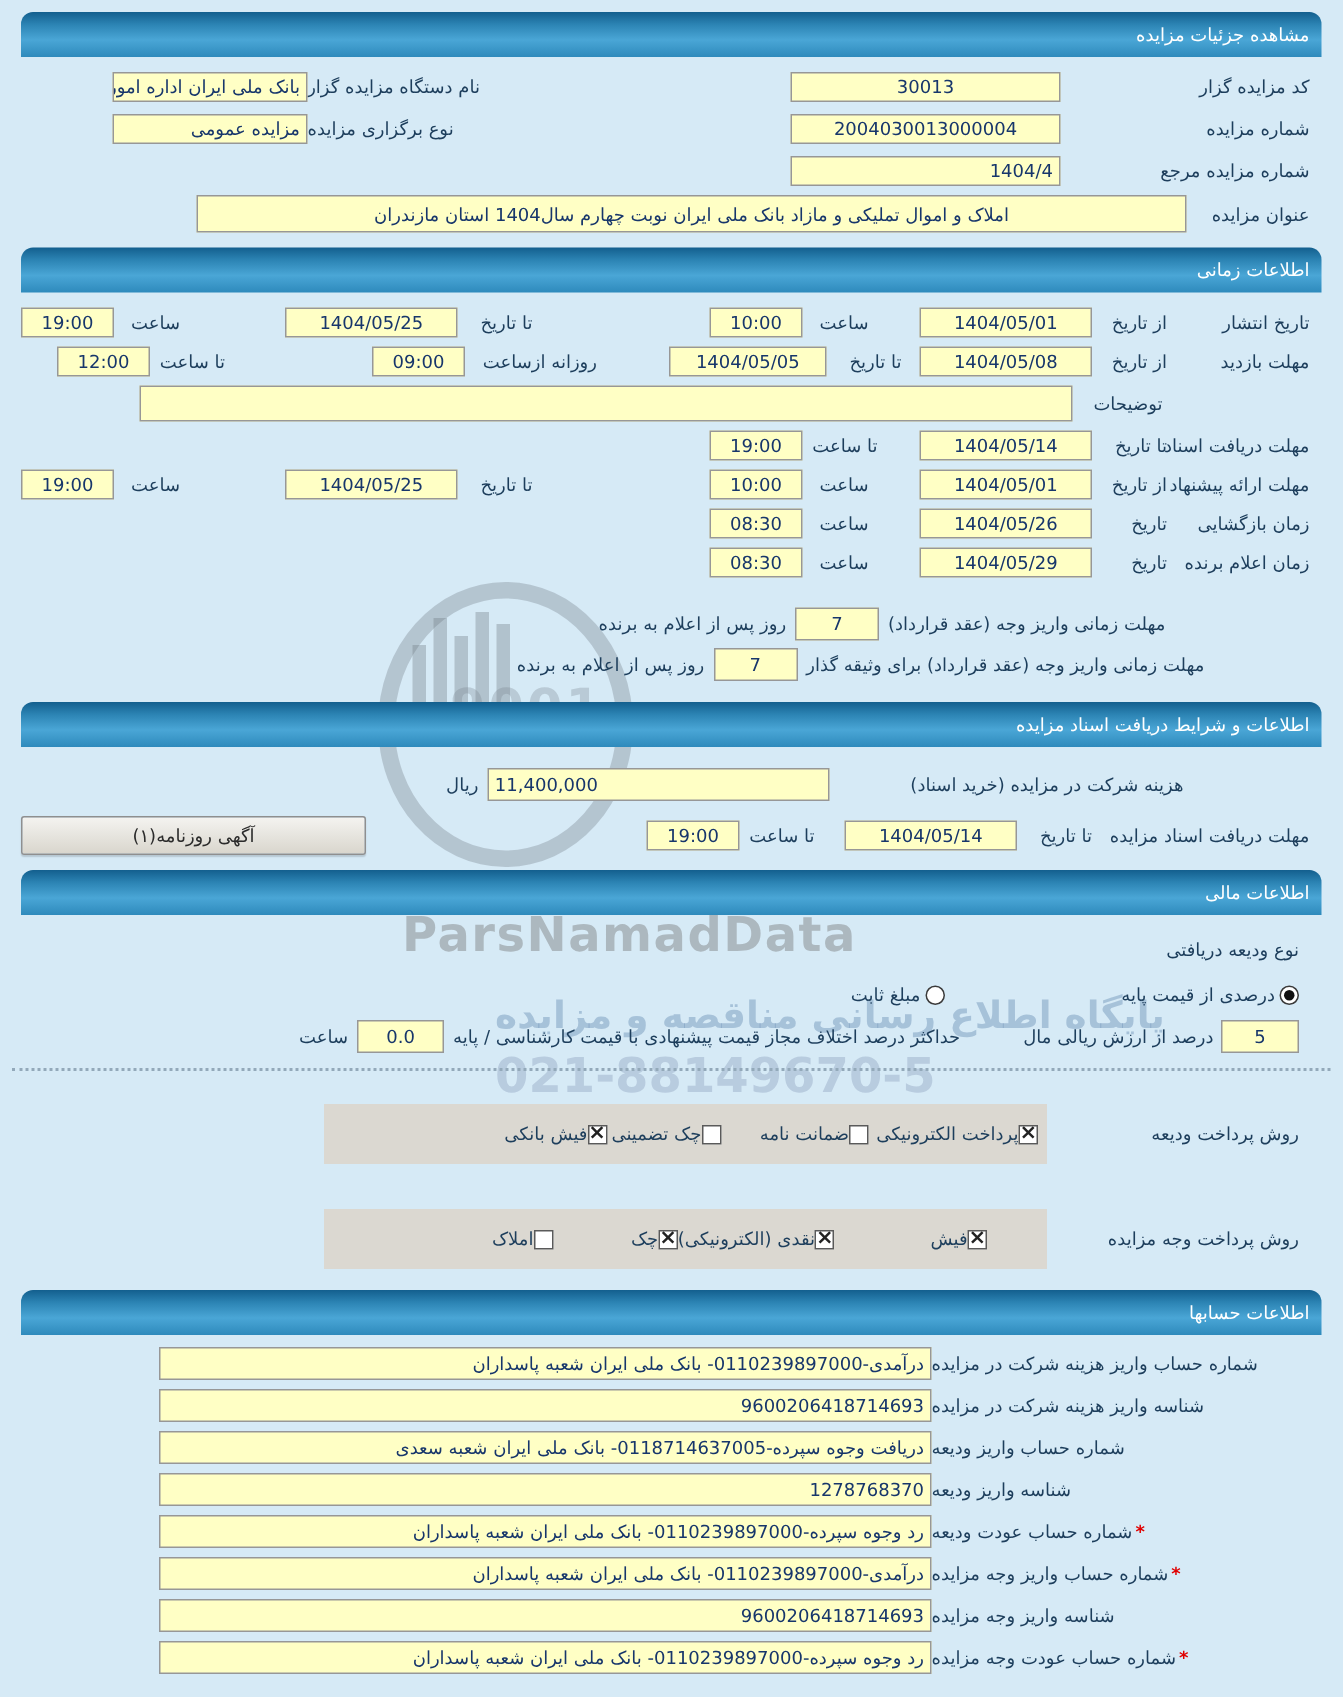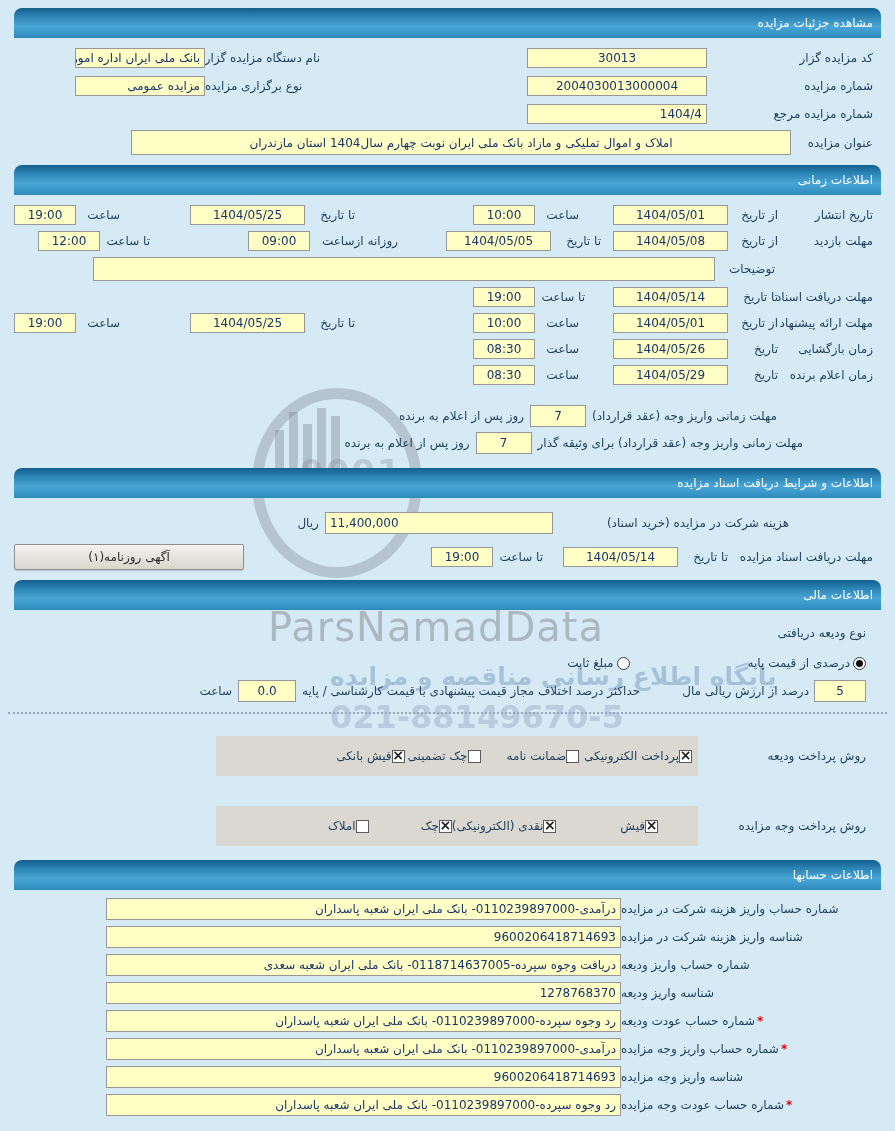--- a/index.html
+++ b/index.html
@@ -8,21 +8,21 @@
     background:#d6eaf6;
     font-family:"DejaVu Sans","Liberation Sans",sans-serif;
     font-size:12px;color:#1d3e5c;direction:rtl;
   }
   
   .wm{position:absolute;z-index:0;pointer-events:none}
   .wm-circle{left:252px;top:388px;width:148px;height:168px;border:11px solid rgba(125,138,148,.38);border-radius:50%}
   .wm-bars{left:275px;top:408px;display:flex;gap:5px;align-items:flex-end}
   .wm-bars i{display:block;width:9px;background:rgba(110,120,130,.35)}
   .wm-9001{left:300px;top:452px;font-size:34px;font-weight:bold;color:rgba(120,130,140,.30);direction:ltr;letter-spacing:2px}
-  .wm-brand{left:268px;top:604px;font-size:40px;font-weight:normal;color:rgba(115,115,115,.42);direction:ltr;letter-spacing:1px}
+  .wm-brand{left:268px;top:604px;font-size:32px;font-weight:bold;color:rgba(115,115,115,.42);direction:ltr;letter-spacing:1px}
   .wm-line{left:330px;top:662px;font-size:25px;font-weight:bold;color:rgba(90,130,170,.38)}
   .wm-phone{left:330px;top:698px;font-size:32px;font-weight:bold;color:rgba(120,140,175,.32);direction:ltr}
   
   .page{position:relative;z-index:1}
   .bar{
     height:30px;margin:0 14px;box-sizing:border-box;
     background:linear-gradient(to bottom,#135f8e 0%,#2c84b4 28%,#4aa6d6 62%,#2e8abc 100%);
     border-radius:8px 8px 0 0;color:#fff;font-weight:normal;
     display:flex;align-items:center;padding-right:8px;
   }

